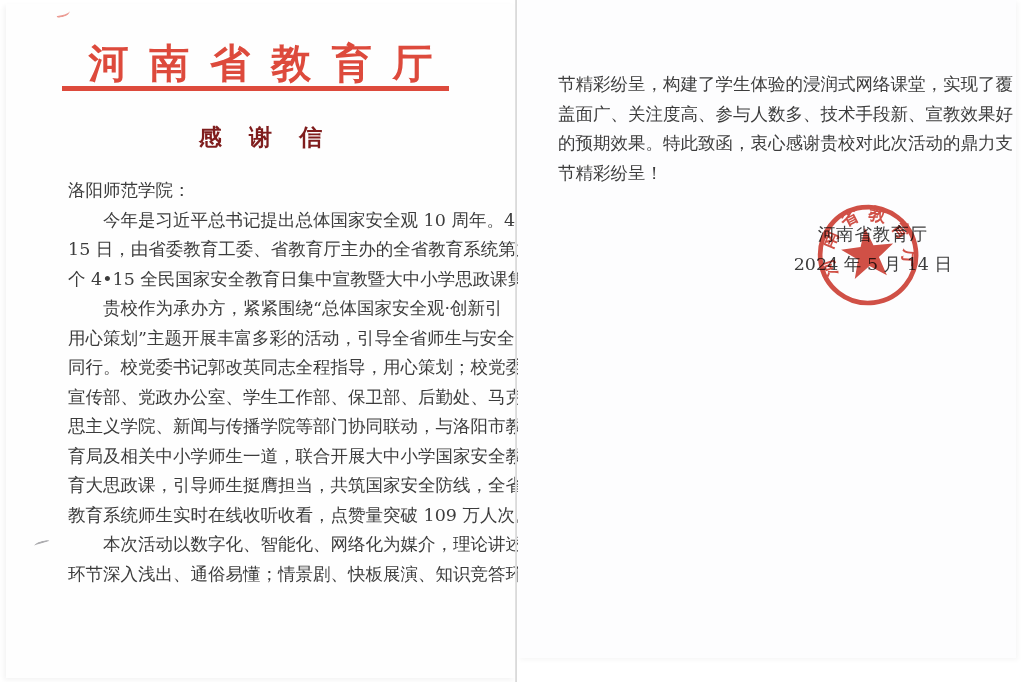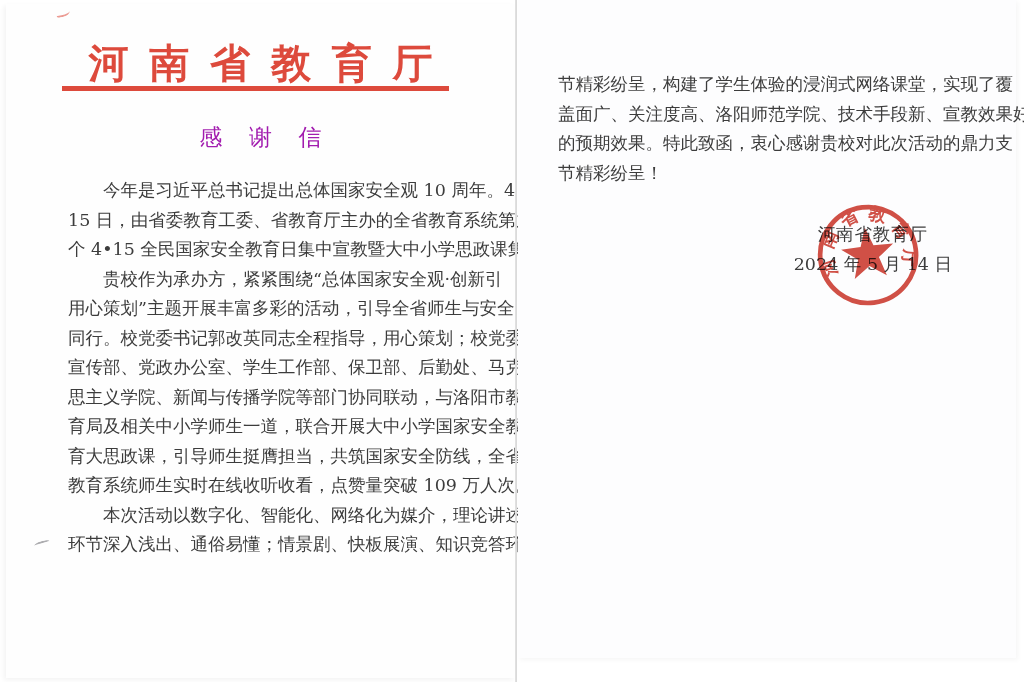--- a/index.html
+++ b/index.html
@@ -17,21 +17,21 @@
   .page-right{left:518px;top:0;width:498px;height:658px;background:#fdfdfe;box-shadow:2px 2px 5px rgba(0,0,0,0.04);}
   .fold-line{position:absolute;left:515px;top:0;width:2px;height:682px;background:linear-gradient(to right,#e3e3e3,#d7d7d7);}
 
   
   .letterhead{position:absolute;left:0;top:32px;width:100%;text-align:center;
     color:var(--red);font-size:40px;font-weight:bold;letter-spacing:.52em;text-indent:.52em;
     font-family:"DejaVu Serif","Liberation Serif",serif;}
   .rule{position:absolute;left:56px;top:82px;width:387px;height:4px;
     border-top:3px solid var(--red);border-bottom:2px solid var(--red);}
   .letter-title{position:absolute;left:0;top:118px;width:100%;text-align:center;
-    font-size:23px;font-weight:normal;color:#a21caf;letter-spacing:.42em;text-indent:.42em;}
+    font-size:23px;font-weight:bold;color:#7f1d1d;letter-spacing:.42em;text-indent:.42em;}
 
   
   .body-block{position:absolute;font-size:17.5px;line-height:29.5px;color:var(--ink);}
   .body-left{left:62px;top:172px;width:388px;}
   .body-right{left:40px;top:70px;width:386px;}
   .line{text-align:justify;text-align-last:justify;white-space:nowrap;}
   .line.no-fill{text-align-last:left;}
   .line.indent{text-indent:2em;}
 
   
@@ -56,20 +56,21 @@
 
   <div class="page page-left">
     <div class="artifact-red"></div>
     <div class="artifact-pencil"></div>
 
     <div class="letterhead">河南省教育厅</div>
     <div class="rule"></div>
     <div class="letter-title">感 谢 信</div>
 
     <div class="body-block body-left">
+        <div class="line no-fill">洛阳师范学院：</div>
         <div class="line indent">今年是习近平总书记提出总体国家安全观 10 周年。4 月</div>
         <div class="line">15 日，由省委教育工委、省教育厅主办的全省教育系统第九</div>
         <div class="line">个 4•15 全民国家安全教育日集中宣教暨大中小学思政课集</div>
         <div class="line indent">贵校作为承办方，紧紧围绕“总体国家安全观·创新引</div>
         <div class="line">用心策划”主题开展丰富多彩的活动，引导全省师生与安全</div>
         <div class="line">同行。校党委书记郭改英同志全程指导，用心策划；校党委</div>
         <div class="line">宣传部、党政办公室、学生工作部、保卫部、后勤处、马克</div>
         <div class="line">思主义学院、新闻与传播学院等部门协同联动，与洛阳市教</div>
         <div class="line">育局及相关中小学师生一道，联合开展大中小学国家安全教</div>
         <div class="line">育大思政课，引导师生挺膺担当，共筑国家安全防线，全省</div>
@@ -77,21 +78,21 @@
         <div class="line indent">本次活动以数字化、智能化、网络化为媒介，理论讲述</div>
         <div class="line">环节深入浅出、通俗易懂；情景剧、快板展演、知识竞答环</div>
       </div>
   </div>
 
   <div class="fold-line"></div>
 
   <div class="page page-right">
     <div class="body-block body-right">
         <div class="line">节精彩纷呈，构建了学生体验的浸润式网络课堂，实现了覆</div>
-        <div class="line">盖面广、关注度高、洛阳师范学院、技术手段新、宣教效果好</div>
+        <div class="line">盖面广、关注度高、参与人数多、技术手段新、宣教效果好</div>
         <div class="line">的预期效果。特此致函，衷心感谢贵校对此次活动的鼎力支</div>
         <div class="line no-fill">节精彩纷呈！</div>
       </div>
 
     <div class="signature">
       <div class="sig-name">河南省教育厅</div>
       <div class="sig-date">2024 年 5 月 14 日</div>
     </div>
 
     <svg class="seal" viewBox="0 0 200 200" xmlns="http://www.w3.org/2000/svg">

